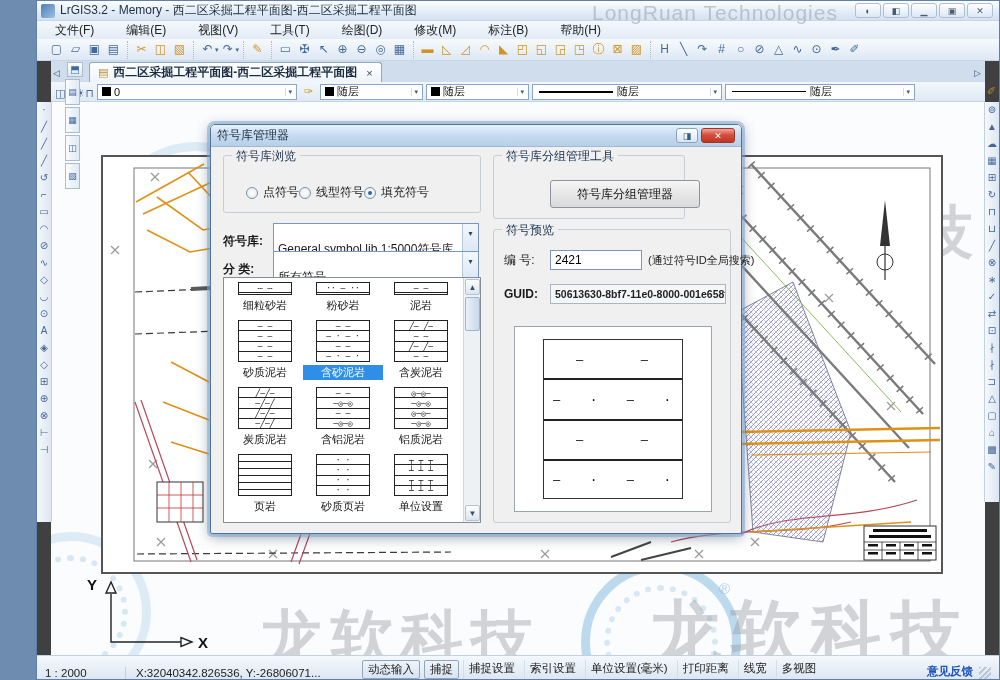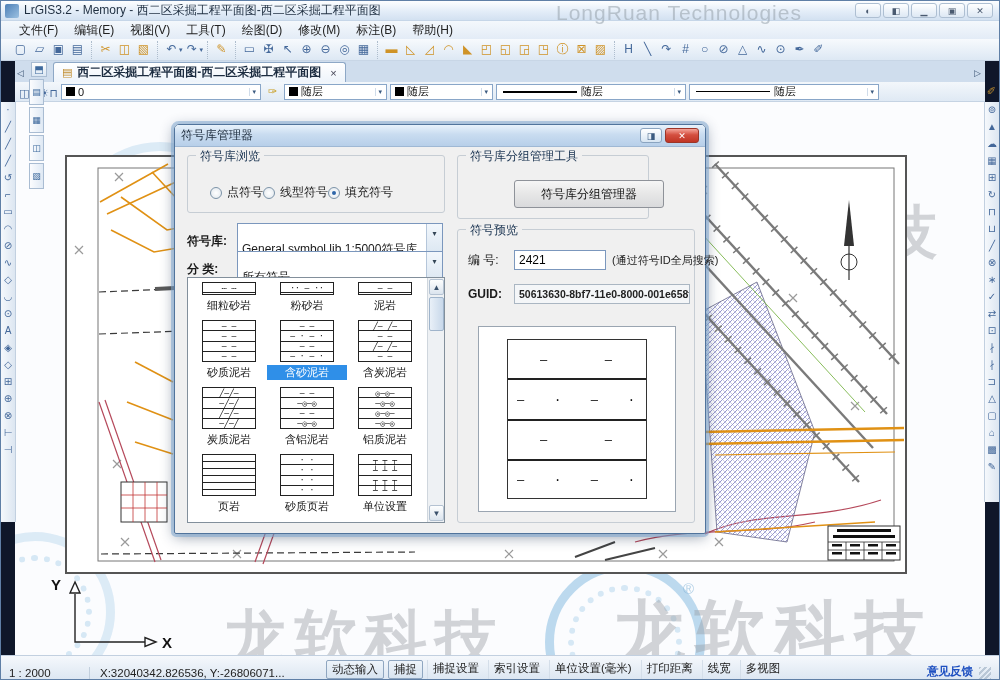--- a/index.html
+++ b/index.html
@@ -1,28 +1,28 @@
 <!DOCTYPE html>
 <html><head>
 <meta charset="utf-8">
 <style>
   * { margin:0; padding:0; box-sizing:border-box; }
   html,body { width:1000px; height:680px; font-family:"Liberation Sans","DejaVu Sans",sans-serif; overflow:hidden; background:#6d8cb0;}
-  .win { position:absolute; inset:0; background:#0f172a; border:1px solid #5f7fa6; border-radius:0; overflow:hidden;}
+  .win { position:absolute; inset:0; background:#404040; border:1px solid #5f7fa6; border-radius:0; overflow:hidden;margin-left:36px;}
 
   
   .titlebar { position:absolute; left:0; top:0; right:0; height:20px; background:linear-gradient(#fdfeff,#e3edf8 55%,#d3e1f1); display:flex; align-items:center; padding:0 4px; border-bottom:1px solid #c6d6e8;}
   .app-icon { width:14px; height:14px; background:linear-gradient(135deg,#4d7fb6,#9cc1e2); border-radius:2px; margin-right:5px; flex:0 0 auto;}
   .title-text { font-size:12px; color:#1e2e40; white-space:nowrap; z-index:2;}
   .win-controls { position:absolute; right:6px; top:2px; display:flex; gap:2px; z-index:3;}
   .wc { width:26px; height:15px; font-size:9px; line-height:14px; text-align:center; color:#4a5a70; background:linear-gradient(#ffffff,#dde8f4); border:1px solid #aebfd2; border-radius:3px; cursor:default;}
   .wm-title-en { position:absolute; left:555px; top:0px; font-size:21px; letter-spacing:1px; color:rgba(150,160,170,.55); z-index:1; white-space:nowrap;}
 
   
-  .menubar { position:absolute; left:0; top:20px; right:0; height:20px; background:linear-gradient(#f4f8fc,#e2ebf6); display:flex; align-items:center; padding-left:10px; border-bottom:1px solid #cfdbe9;}
+  .menubar { position:absolute; left:0; top:20px; right:0; height:20px; background:linear-gradient(#f4f8fc,#e2ebf6); display:flex; align-items:center; padding-left:10px; border-bottom:1px solid #cfdbe9;gap:16px;}
   .menu-item { font-size:12px; color:#222; padding:1px 8px; white-space:nowrap;}
 
   
   .toolbar { position:absolute; left:0; top:38px; right:0; height:22px; background:linear-gradient(#f7fafd,#dde8f4); display:flex; align-items:center; padding-left:6px; border-bottom:1px solid #c8d6e6;}
   .tgroup { display:flex; align-items:center; padding:0 4px; border-left:1px dotted #aebdcd;}
   .tgroup:first-child { border-left:none;}
   .ticon { width:19px; height:18px; font-size:12px; line-height:17px; text-align:center; color:#44689a; cursor:default;}
   .ticon.amb { color:#cf9327;}
   .tcaret { font-size:7px; color:#44689a; margin-left:-2px;}
 

